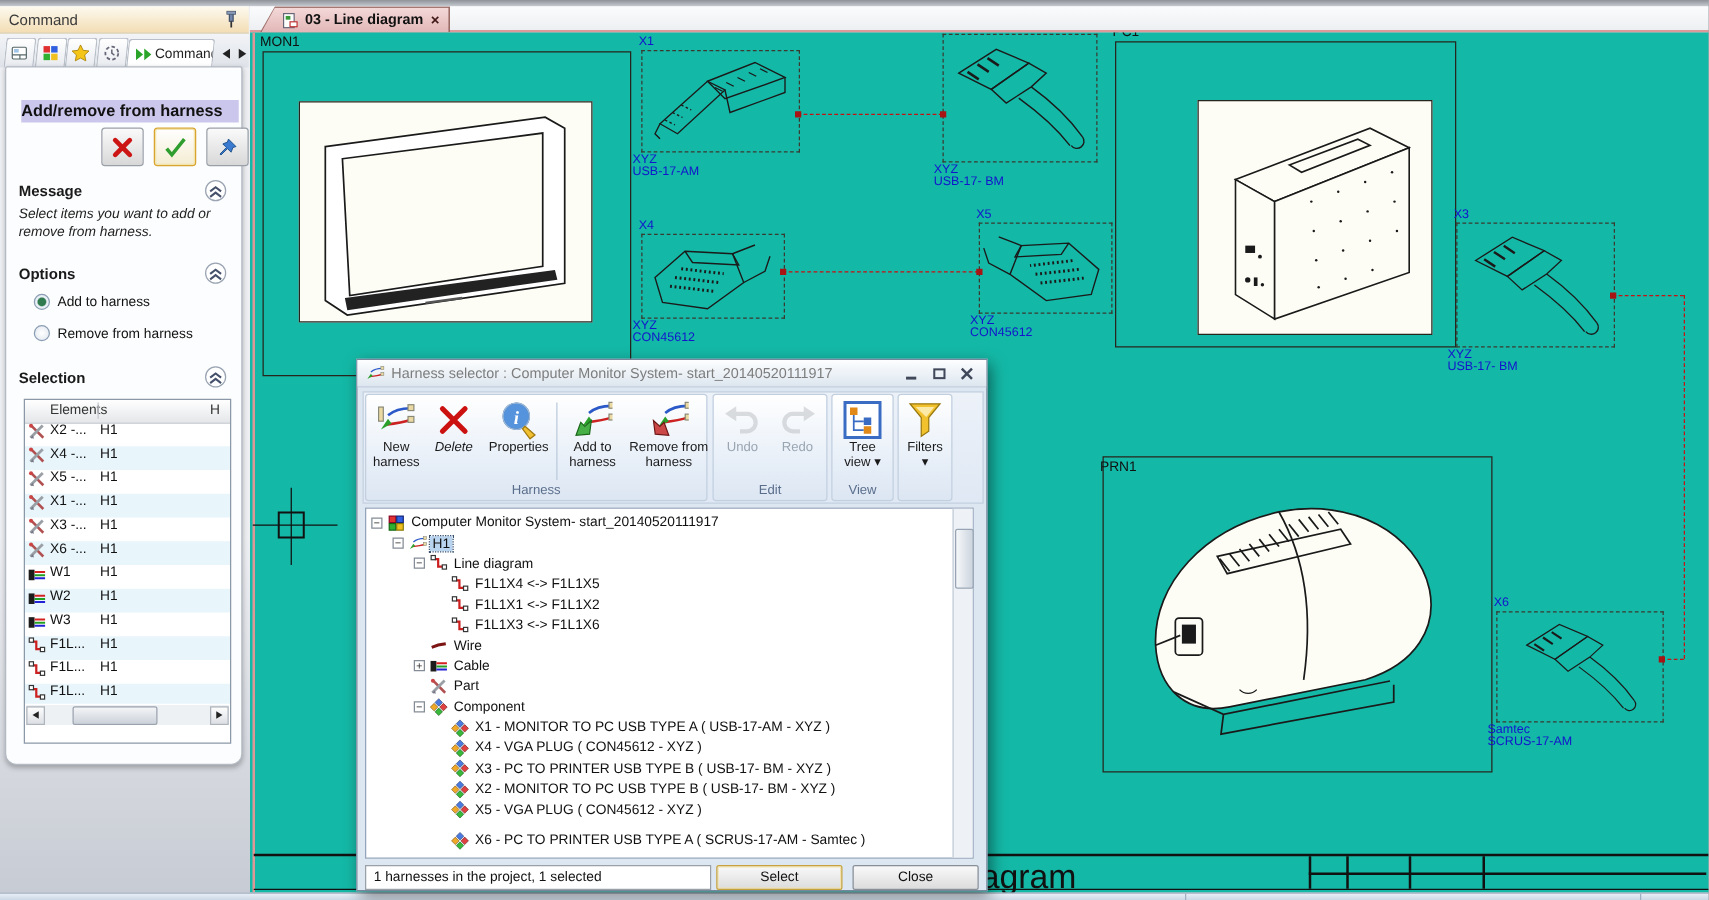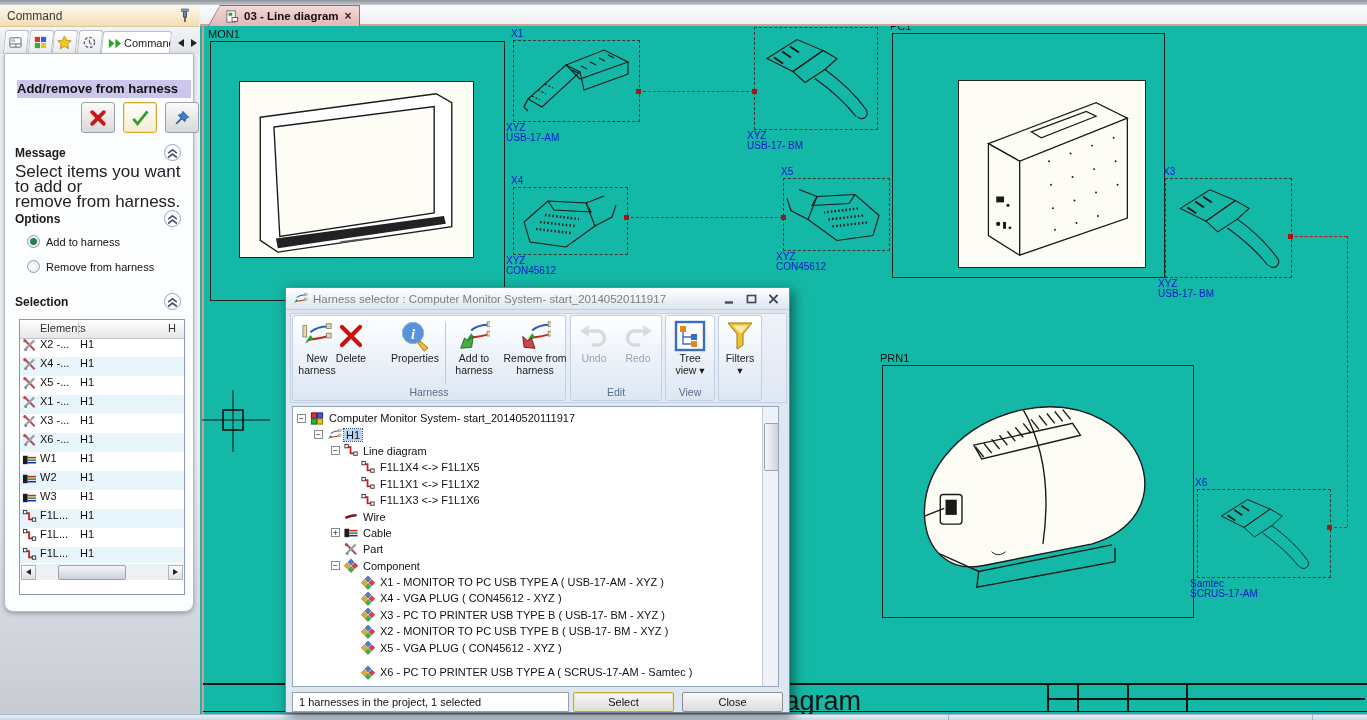--- a/index.html
+++ b/index.html
@@ -31,21 +31,21 @@
      border-radius:2px 2px 9px 9px;box-shadow:0 2px 4px rgba(0,0,0,.25);box-sizing:border-box;}
   .cmd-header{left:12px;top:26px;width:174px;height:18px;background:#cbc7ec;font-weight:bold;font-size:13px;
      white-space:nowrap;overflow:hidden;line-height:17px;}
   .cmd-actions{left:76px;top:48px;display:flex;gap:8px;}
   .act-btn{width:32px;height:29px;background:linear-gradient(#fafafa,#d8d8d8);border:1px solid #9aa0a8;
      border-radius:3px;display:flex;align-items:center;justify-content:center;}
   .act-btn.ok{border:1px solid #d8a531;box-shadow:0 0 0 1px #f3e3ad inset;background:linear-gradient(#ffffff,#f4ecd2);}
   .sec-h{font-weight:bold;font-size:12px;color:#1a1a1a;}
   .chev{position:absolute;right:12px;width:15px;height:15px;border:1px solid #9aa4b2;border-radius:50%;
      background:#fff;display:flex;align-items:center;justify-content:center;}
-  .msg{left:10px;width:176px;color:#222;line-height:15px;font-size:17px;}
+  .msg{left:10px;width:176px;color:#222;line-height:15px;font-size:11px;font-style:italic;}
   .radio-row{left:22px;display:flex;align-items:center;gap:6px;}
   .radio{width:13px;height:13px;border-radius:50%;border:1px solid #8a9db4;background:radial-gradient(#fff,#dfe6ee);box-sizing:border-box;}
   .radio.on{background:radial-gradient(circle at 50% 50%,#2f7a4f 0 3px,#e8f0f6 4px);}
   
   .sel-list{left:14px;top:265px;width:166px;height:276px;background:#fff;border:1px solid #8a98a8;box-sizing:border-box;}
   .sel-head{height:18px;background:linear-gradient(#fff,#e4e6e9);border-bottom:1px solid #c2c6cc;position:relative;}
   .sel-head .c1{position:absolute;left:20px;top:2px;color:#333;}
   .sel-head .c2{position:absolute;left:148px;top:2px;color:#333;}
   .sel-head .div1{position:absolute;left:58px;top:2px;width:1px;height:13px;background:#c2c6cc;}
   .sel-rows{position:absolute;left:0;top:18px;width:164px;height:225px;overflow:hidden;}
@@ -442,21 +442,21 @@
     <path d="M92 80l8 10M100 76l8 10M108 72l8 10M116 68l8 10M124 64l8 10M132 60l8 10M140 56l8 10M148 52l8 10M156 48l8 10M164 46l8 10M172 44l8 10M180 42l8 10"></path>
     <path d="M140 42c20 35 28 80 20 136"></path>
     <path d="M40 150l20-8M55 188l40 18 135-27"></path>
     <rect x="56" y="128" width="22" height="30" rx="3"></rect>
     <rect x="62" y="134" width="10" height="14" fill="#1a1a1a"></rect>
     <path d="M95 206l-2 16 140-26 0-14"></path>
     <path d="M108 186c4 4 10 4 14 0" stroke-width="1"></path>
               </g>
             </svg></div>
         </div>
-        <div class="devlabel" style="position: absolute; left: 680px; top: 326px;">PRN1</div>
+        <div class="devlabel" style="position: absolute; left: 680px; top: 342px;">PRN1</div>
         <div class="conbox" style="position: absolute; left: 313px; top: 14px; width: 125px; height: 80px;">
           <div style="position: absolute; inset: 0px;"><svg viewBox="0 0 125 80" width="100%" height="100%">
               <g fill="none" stroke="#1a1a1a" stroke-width="1.1">
     <path d="M14 58L52 24l14 7-38 35z"></path>
     <path d="M52 24L90 9l24 12-48 17z"></path>
     <path d="M114 21v12L70 49l-4-18"></path>
     <path d="M58 29l6 3M67 25l6 3M76 21l6 3M85 17l6 3M94 14l6 3"></path>
     <path d="M18 55l8 4M24 49l8 4M31 43l8 4" stroke-dasharray="2 2"></path>
     <path d="M14 58l-4 8 4 4"></path>
               </g>
@@ -603,21 +603,21 @@
   <rect x="27" y="1" width="5" height="5" fill="#ead9a2" stroke="#887"></rect>
   <rect x="27" y="11" width="5" height="5" fill="#ead9a2" stroke="#887"></rect>
   <path d="M4 22l6-9 3 4z" fill="#2aa02a"></path>
                 <rect x="2" y="3" width="4" height="12" fill="#ead9a2" stroke="#887"></rect>
               </svg></div>
             <div class="rlabel">
               <div>New</div>
               <div>harness</div>
             </div>
           </div>
-          <div class="rbtn" style="left: 35px; width: 46px;">
+          <div class="rbtn" style="left: 47px; width: 46px; font-style: italic;">
             <div class="ricon"><svg viewBox="0 0 32 32" width="100%" height="100%">
                 <path d="M7 7l18 18M25 7L7 25" stroke="#cc1111" stroke-width="4.2" stroke-linecap="round"></path>
               </svg></div>
             <div class="rlabel">
               <div>Delete</div>
             </div>
           </div>
           <div class="rbtn" style="left: 93px; width: 58px;">
             <div class="ricon"><svg viewBox="0 0 32 32" width="100%" height="100%">
                 <circle cx="14" cy="13" r="10.5" fill="#5593dd" stroke="#1c4f8a"></circle>

